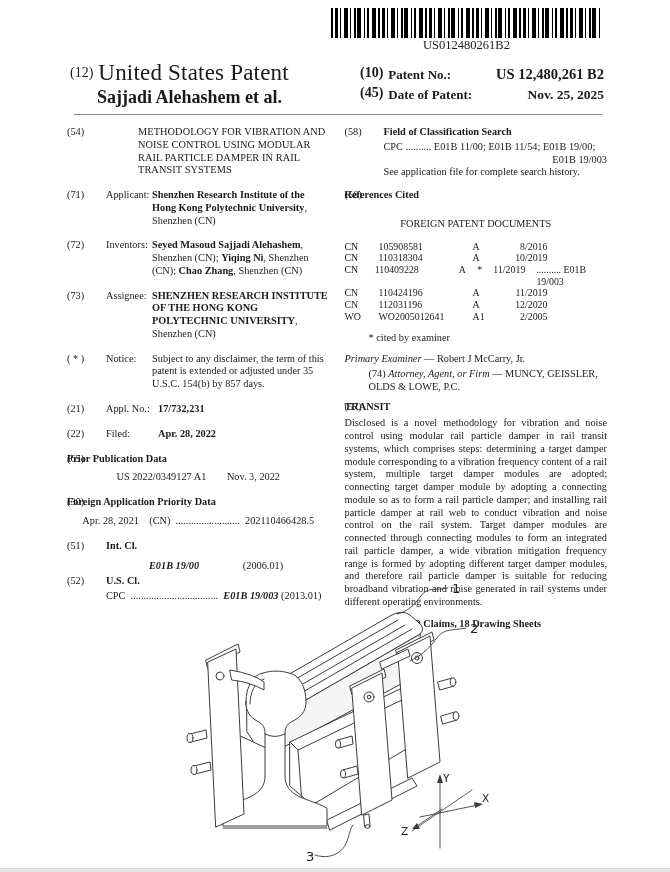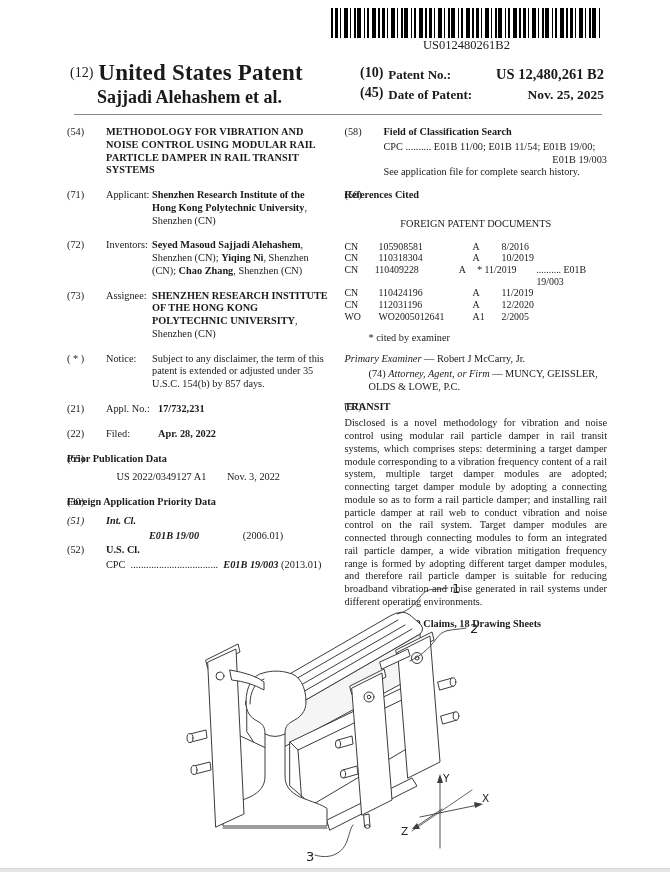--- a/index.html
+++ b/index.html
@@ -22,49 +22,49 @@
       #000 26px 30px,#fff 30px 33px,#000 33px 34px,#fff 34px 36px,#000 36px 38px,#fff 38px 41px,
       #000 41px 45px,#fff 45px 47px);
   }
   .barcode-text{position:absolute;left:331px;top:38px;width:271px;text-align:center;font-size:12.5px;}
 
   
   .header{position:absolute;left:70px;top:60px;width:534px;display:flex;}
   .hdr-left{width:290px;}
   .hdr-title-row{display:flex;align-items:baseline;}
   .hdr-num{font-size:14px;margin-right:5px;position:relative;top:-3px;}
-  .hdr-title{font-size:23px;font-weight:bold;letter-spacing:0.2px;}
+  .hdr-title{font-size:23px;font-weight:normal;letter-spacing:0.2px;}
   .hdr-author{font-size:18px;font-weight:bold;margin:1px 0 0 27px;}
   .hdr-right{width:244px;padding-top:4px;}
   .hdr-row{display:flex;align-items:baseline;font-size:13px;font-weight:bold;line-height:1.45;}
   .hdr-row .hdr-num{top:-2px;}
   .hdr-val{margin-left:auto;font-size:14.5px;text-align:right;}
   .hdr-val2{margin-left:auto;font-size:13.5px;text-align:right;}
   .rule{position:absolute;left:74px;top:114px;width:528px;border-top:1px solid #888;}
 
   
   .cols{position:absolute;left:67px;top:126px;width:540px;display:flex;gap:15px;font-size:10.3px;line-height:1.24;}
   .col{width:263px;}
 
   .field{display:grid;grid-template-columns:39px 1fr;margin-bottom:12px;}
   .inner{display:grid;grid-template-columns:46px 1fr;}
   .inner52{display:grid;grid-template-columns:52px 1fr;}
   .headrow{position:relative;margin-bottom:6px;}
   .headrow .fnum{position:absolute;left:0;top:0;}
   .headrow .fhead{text-align:left;font-weight:bold;}
   .centerline{text-align:center;margin-bottom:12px;}
-  .title54{font-weight:bold;letter-spacing:0.1px;}
+  .title54{font-weight:normal;letter-spacing:0.1px;margin-left:32px;}
 
   
   .ref-row{display:flex;font-size:9.9px;line-height:1.18;}
   .c-cc{width:34px;}
   .c-num{width:88px;text-align:left;}
   .c-kind{width:18px;padding-left:6px;}
   .c-star{width:11px;text-align:center;}
-  .c-date{width:46px;text-align:left;}
+  .c-date{width:46px;text-align:right;}
   .c-note{padding-left:11px;}
 
   .f58-line2{text-align:right;}
   .abstract{text-align:justify;margin-top:3px;}
   .claims{text-align:center;font-weight:bold;margin-top:9px;}
   .refs-gap{margin-bottom:10px;}
   .small-gap{margin-bottom:8px;margin-left:24px;}
 
   
   .figure{position:absolute;left:150px;top:576px;width:372px;height:294px;}
@@ -158,22 +158,23 @@
     <div class="headrow">
       <span class="fnum">(65)</span>
       <span class="fhead">Prior Publication Data</span>
     </div>
     <div class="centerline pre">US 2022/0349127 A1        Nov. 3, 2022</div>
 
     <div class="headrow">
       <span class="fnum">(30)</span>
       <span class="fhead">Foreign Application Priority Data</span>
     </div>
-
-    <div class="field" style="margin-bottom:2px;font-style:italic;">
+    <div class="centerline pre">Apr. 28, 2021    (CN)  .........................  202110466428.5</div>
+
+    <div class="field" style="margin-bottom:8px;">
       <span>(51)</span>
       <span class="b">Int. Cl.</span>
     </div>
     <div class="field pre" style="margin-bottom:2px;gap:43px;">
       <span></span>
       <span><span class="bi">E01B 19/00</span><span class="">                 (2006.01)</span></span>
     </div>
     <div class="field" style="margin-bottom:2px;">
       <span>(52)</span>
       <span class="b">U.S. Cl.</span>

